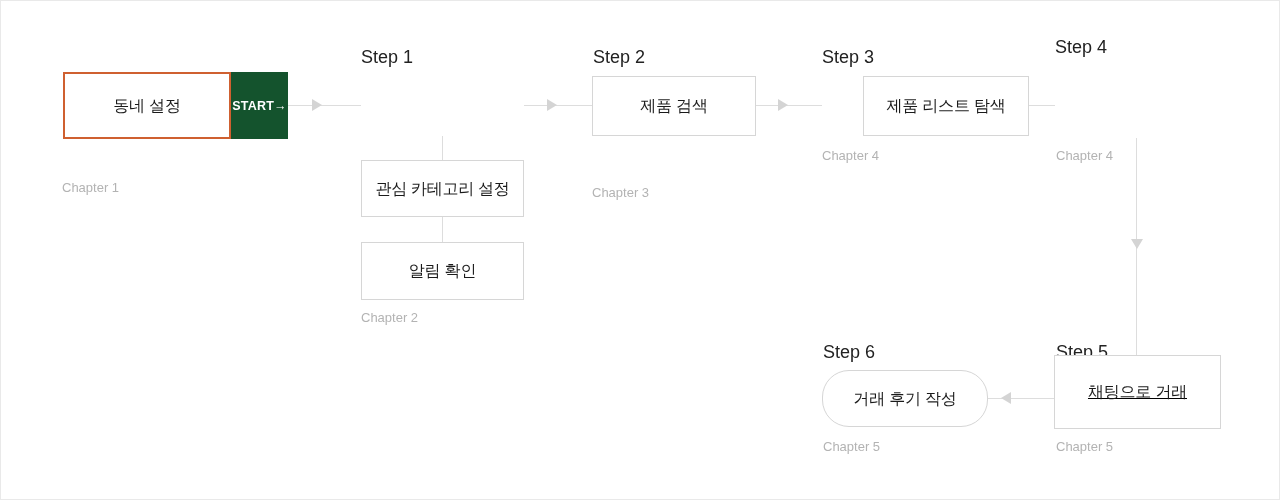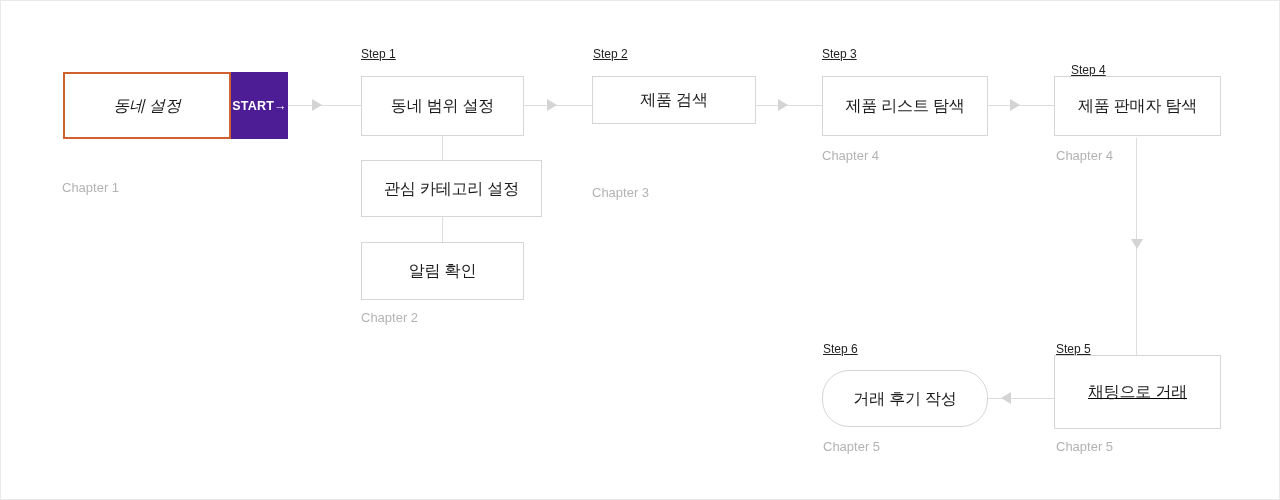--- a/index.html
+++ b/index.html
@@ -41,42 +41,41 @@
   }
 
   
   .node-start {
     border: 2px solid #cf6030;
     z-index: 6;
   }
   .start-badge {
     position: absolute;
     box-sizing: border-box;
-    background: #4c1d95;
+    background: #14532d;
     display: flex;
     align-items: center;
     justify-content: center;
     z-index: 7;
   }
   .start-badge .badge-label {
     color: #ffffff;
     font-size: 12.5px;
     font-weight: bold;
     letter-spacing: 0.2px;
     white-space: nowrap;
   }
 
   
   .step-label {
     position: absolute;
-    font-size: 12px;
+    font-size: 18px;
     color: #222222;
     white-space: nowrap;
     z-index: 4;
-    text-decoration: underline;
   }
   .chapter-label {
     position: absolute;
     font-size: 13px;
     color: #b3b3b3;
     white-space: nowrap;
     z-index: 4;
   }
 
   
@@ -133,65 +132,59 @@
 
   <div class="conn-h" style="left:987px; top:104px; width:67px;"></div>
   <div class="arrow arrow-right" style="left:1009px; top:98px;"></div>
 
   <div class="conn-v" style="left:1135px; top:137px; height:232px;"></div>
   <div class="arrow arrow-down" style="left:1130px; top:238px;"></div>
 
   <div class="conn-h" style="left:987px; top:397px; width:67px;"></div>
   <div class="arrow arrow-left" style="left:1000px; top:391px;"></div>
 
-  <div class="node node-start" style="left:62px; top:71px; width:168px; height:67px;font-style:italic;">
+  <div class="node node-start" style="left:62px; top:71px; width:168px; height:67px;">
     <span class="node-label">동네 설정</span>
   </div>
   <div class="start-badge" style="left:230px; top:71px; width:57px; height:67px;">
     <span class="badge-label">START→</span>
   </div>
   <div class="chapter-label" style="left:61px; top:143px;margin-top:36px;">Chapter 1</div>
 
   <div class="step-label" style="left:360px; top:46px;">Step 1</div>
 
-  <div class="node" style="left:360px; top:75px; width:163px; height:60px;">
-    <span class="node-label">동네 범위 설정</span>
-  </div>
-
-  <div class="node" style="left:360px; top:159px; width:181px; height:57px;">
+
+  <div class="node" style="left:360px; top:159px; width:163px; height:57px;font-family:Liberation Serif, serif;">
     <span class="node-label">관심 카테고리 설정</span>
   </div>
 
   <div class="node" style="left:360px; top:241px; width:163px; height:58px;">
     <span class="node-label">알림 확인</span>
   </div>
 
   <div class="chapter-label" style="left:360px; top:309px;">Chapter 2</div>
 
   <div class="step-label" style="left:592px; top:46px;">Step 2</div>
 
-  <div class="node" style="left:591px; top:75px; width:164px; height:48px;">
+  <div class="node" style="left:591px; top:75px; width:164px; height:60px;">
     <span class="node-label">제품 검색</span>
   </div>
 
   <div class="chapter-label" style="left:591px; top:147px;margin-top:37px;">Chapter 3</div>
 
   <div class="step-label" style="left:821px; top:46px;text-align:right;">Step 3</div>
 
-  <div class="node" style="left:821px; top:75px; width:166px; height:60px;">
+  <div class="node" style="left:862px; top:75px; width:166px; height:60px;">
     <span class="node-label">제품 리스트 탐색</span>
   </div>
 
   <div class="chapter-label" style="left:821px; top:147px;">Chapter 4</div>
 
-  <div class="step-label" style="left:1054px; top:62px;margin-left:16px;">Step 4</div>
-
-  <div class="node" style="left:1053px; top:75px; width:167px; height:60px;">
-    <span class="node-label">제품 판매자 탐색</span>
-  </div>
+  <div class="step-label" style="left:1054px; top:36px;">Step 4</div>
+
 
   <div class="chapter-label" style="left:1055px; top:147px;">Chapter 4</div>
 
   <div class="step-label" style="left:1055px; top:341px;">Step 5</div>
 
   <div class="node" style="left:1053px; top:354px; width:167px; height:74px;text-decoration:underline;">
     <span class="node-label">채팅으로 거래</span>
   </div>
 
   <div class="chapter-label" style="left:1055px; top:438px;">Chapter 5</div>

